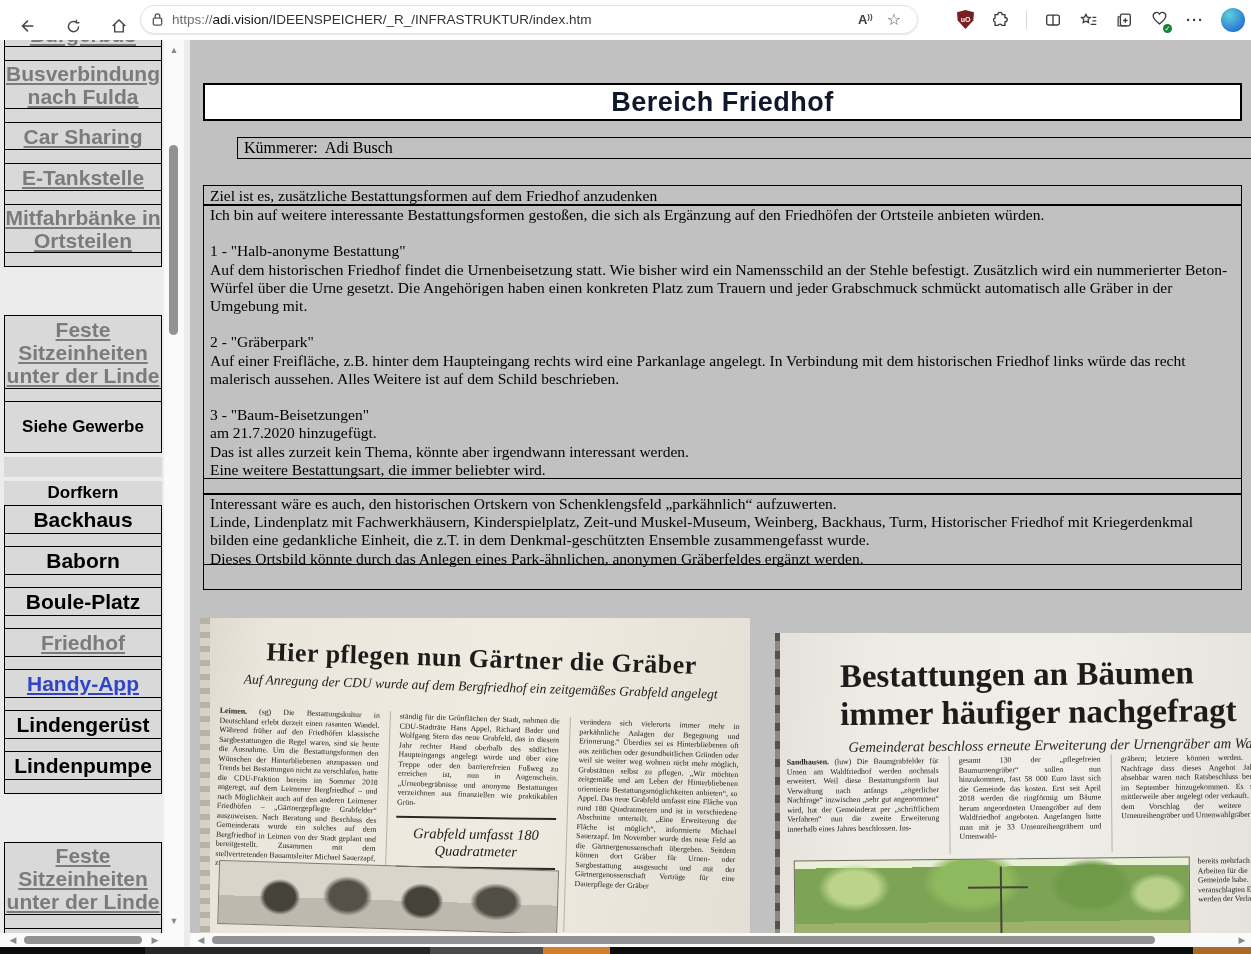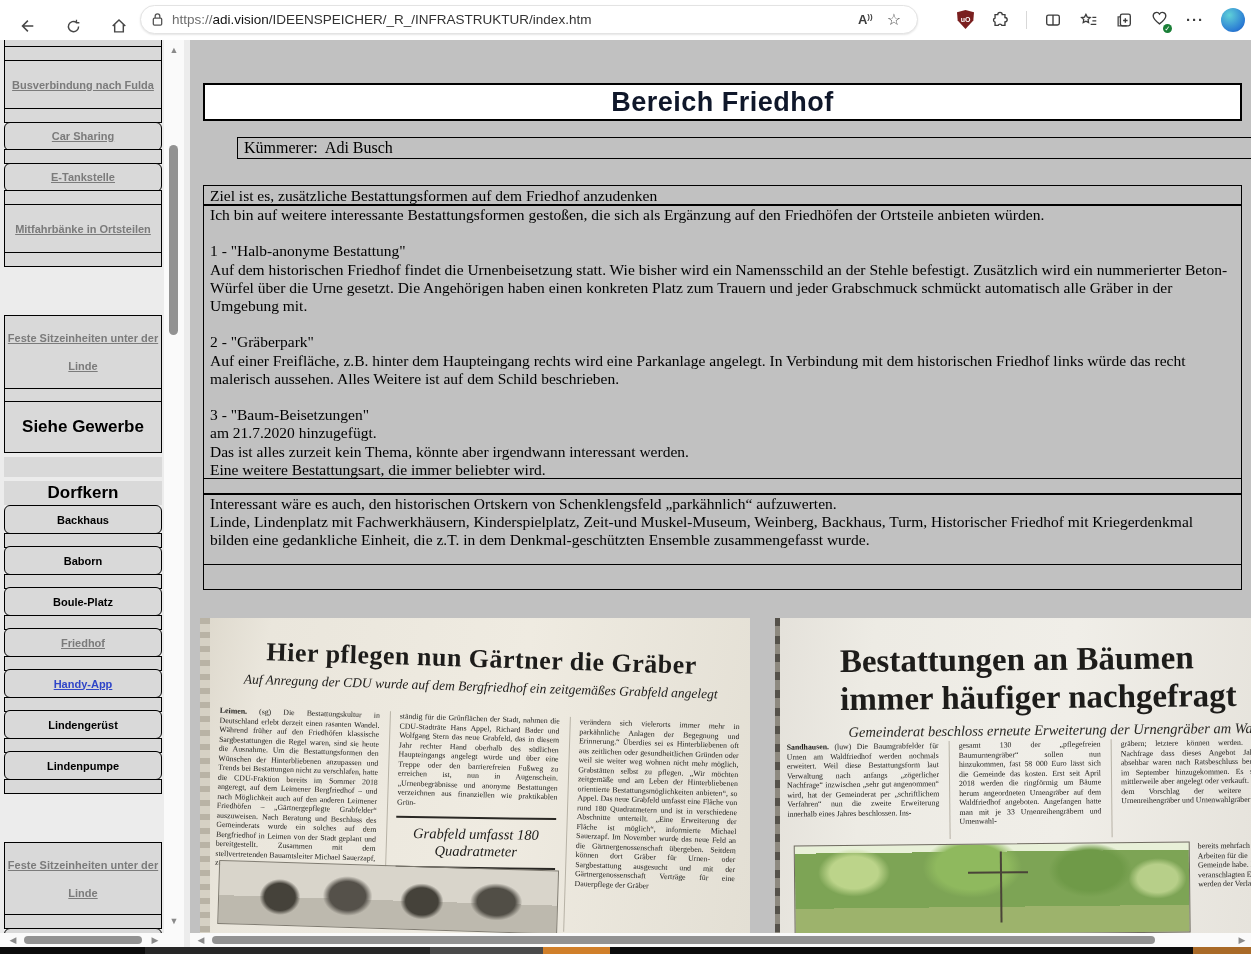--- a/index.html
+++ b/index.html
@@ -34,23 +34,23 @@
              flex:0 0 auto; }
 
   
   .page { position:absolute; left:0; top:40px; width:1251px; height:907px; }
 
   .sidebar-frame { position:absolute; left:0; top:0; width:190px; height:907px;
                    background:#ececec; overflow:hidden; }
   .sb-col { position:absolute; left:4px; top:0; width:158px; }
   .sb-cell { border:1.5px solid #000; margin-top:-1.5px; background:#d9d9d9;
              display:flex; align-items:center; justify-content:center; text-align:center;
-             font-weight:bold; font-size:11px; line-height:28px; overflow:hidden; }
+             font-weight:bold; font-size:21px; line-height:23px; overflow:hidden; }
   .noborder { border:none; background:#d9d9d9; margin-top:4px; }
-  .h-clip{height:9px;} .h-e{height:15px;} .h-1{height:29px;border-radius:6px;} .h-2{height:50px;}
+  .h-clip{height:9px;} .h-e{height:15px;} .h-1{height:29px;} .h-2{height:50px;}
   .h-3{height:74px;margin-top:48px;} .h-s{height:52px; font-size:17px; line-height:24px;}
   .h-gap{height:20px;} .h-hd{height:24px; font-size:17px;}
   .lnk { color:#7b7b7b; text-decoration:underline; cursor:pointer; }
   .lnk-blue { color:#2f45c8; text-decoration:underline; cursor:pointer; }
   .clipspan { display:block; transform:translateY(-9px); color:#7b7b7b; text-decoration:underline; }
 
   
   .sb-vtrack { position:absolute; left:164px; top:0; width:20px; height:893px; background:#fafafa; }
   .sb-varrow { position:absolute; left:0; width:20px; height:16px; color:#8a8a8a; font-size:9px;
                display:flex; align-items:center; justify-content:center; }
@@ -75,21 +75,21 @@
   .row .bl { min-height:18.2px; }
   .rA { height:21px; } .rB { height:275px; } .rC { height:17px; } .rD { height:72px; } .rE { height:26px; }
 
   
   .papers { position:absolute; left:0; top:578px; width:1061px; height:316px; }
   .paper { position:absolute; top:0; height:316px; overflow:hidden;
            font-family:"Liberation Serif", serif; color:#1d1c1a; }
   .paper-l { left:10px; width:550px;
              background:linear-gradient(100deg,#ddd8cc 0%,#eae6dc 12%,#efebe1 55%,#e3dfd4 100%); }
   .paper-r { left:585px; width:476px;
-             background:linear-gradient(95deg,#e4e1da 0%,#edebe4 20%,#f0eee8 60%,#e6e3dc 100%); }
+             background:linear-gradient(95deg,#e4e1da 0%,#edebe4 20%,#f0eee8 60%,#e6e3dc 100%);margin-top:15px; }
   .torn-l { position:absolute; left:0; top:0; width:10px; height:100%;
             background:repeating-linear-gradient(180deg,#b9b3a5 0 6px,#d6d1c4 6px 14px); }
   .torn-r { position:absolute; left:0; top:0; width:5px; height:100%;
             background:repeating-linear-gradient(180deg,#55524b 0 8px,#8d897f 8px 18px); }
   .np-head { text-align:center; font-weight:bold; }
   .np-sub { text-align:center; font-style:italic; }
   .np-cols { display:flex; gap:10px; text-align:justify; }
   .np-col { flex:1 1 0; font-size:7.8px; line-height:9.5px; overflow:hidden; }
   .np-col + .np-col { border-left:1px solid #b7b2a6; padding-left:9px; }
   .lp-rot { position:absolute; left:12px; top:0; width:532px; height:316px; transform:rotate(1.8deg); }
@@ -306,20 +306,21 @@
           <div class="bl"></div>
           <div class="bl">3 - "Baum-Beisetzungen"</div>
           <div class="bl">am 21.7.2020 hinzugefügt.</div>
           <div class="bl">Das ist alles zurzeit kein Thema, könnte aber irgendwann interessant werden.</div>
           <div class="bl">Eine weitere Bestattungsart, die immer beliebter wird.</div>
         </div>
         <div class="row rC"></div>
         <div class="row rD">
           <div>Interessant wäre es auch, den historischen Ortskern von Schenklengsfeld „parkähnlich“ aufzuwerten.</div>
           <div>Linde, Lindenplatz mit Fachwerkhäusern, Kinderspielplatz, Zeit-und Muskel-Museum, Weinberg, Backhaus, Turm, Historischer Friedhof mit Kriegerdenkmal bilden eine gedankliche Einheit, die z.T. in dem Denkmal-geschützten Ensemble zusammengefasst wurde.</div>
+          <div>Dieses Ortsbild könnte durch das Anlegen eines Park-ähnlichen, anonymen Gräberfeldes ergänzt werden.</div>
         </div>
         <div class="row rE"></div>
       </div>
 
       <div class="papers">
 
         <div class="paper paper-l">
           <div class="torn-l"></div>
           <div class="lp-rot">
             <div class="np-head lp-head">Hier pflegen nun Gärtner die Gräber</div>

